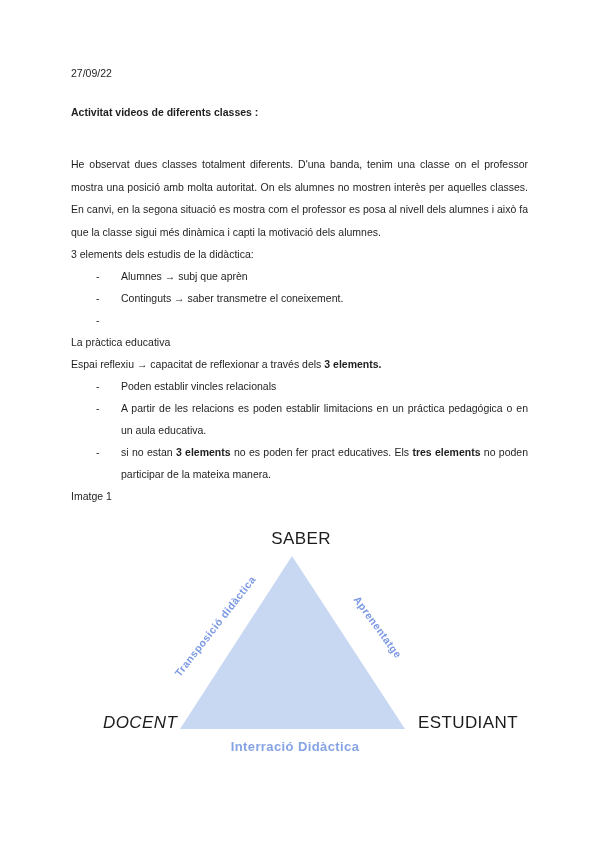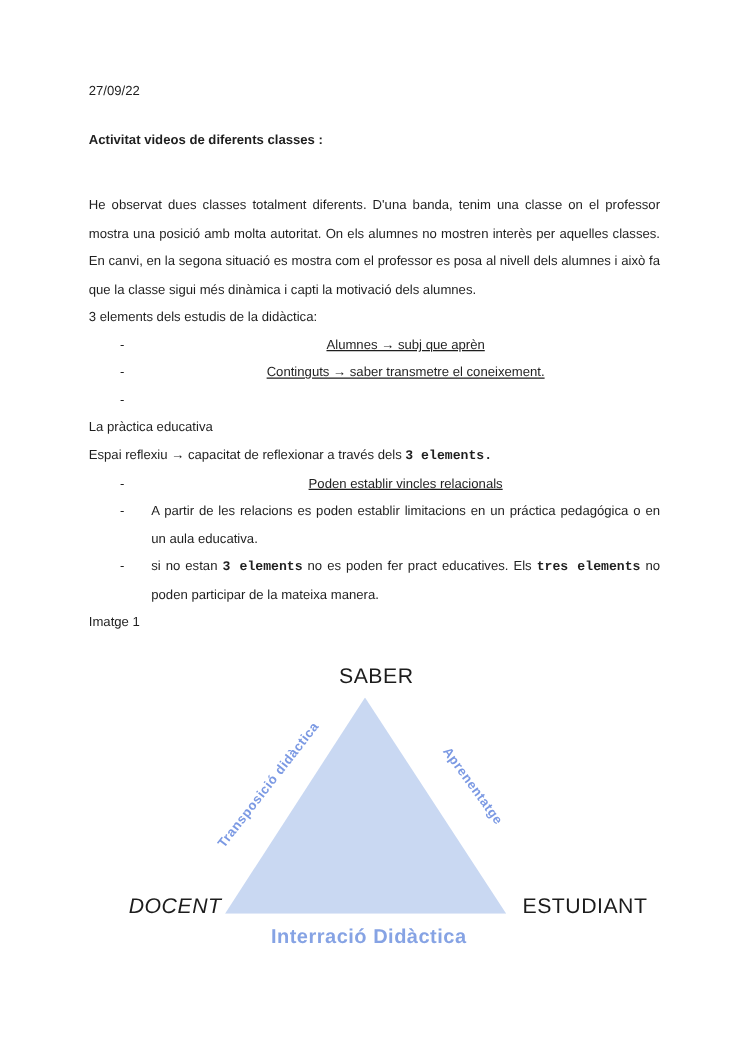--- a/index.html
+++ b/index.html
@@ -12,42 +12,42 @@
     color:#1f1f1f;
     overflow:hidden;
   }
   .content{padding:62px 72px 0 71px;}
   .line{line-height:22px;}
   .date{line-height:22px;}
   .doc-title{font-weight:bold;line-height:22px;margin-top:17px;}
   .question{line-height:22px;margin-top:15px;}
   .para{line-height:22.5px;margin-top:30px;text-align:justify;}
   .plain{line-height:22px;}
-  b,.bold{font-weight:bold;font-family:Liberation Mono, monospace;}
+  b,.bold{font-weight:bold;}
   .bullet{display:flex;line-height:22px;}
   .bullet .dash{flex:0 0 25px;padding-left:25px;box-sizing:content-box;width:0;}
   .bullet .dash::after{content:"";}
   .bullet .btxt{flex:1;text-align:justify;}
-  .bullet .btxt.short{text-align:center;text-decoration:underline;}
+  .bullet .btxt.short{text-align:left;}
   
   .diagram{position:relative;height:250px;margin:14px -72px 0 -71px;}
   .tri-svg{position:absolute;left:180px;top:35px;}
   .vlabel{position:absolute;font-size:17px;letter-spacing:0.4px;color:#1c1c1c;white-space:nowrap;}
   .vlabel.top{left:301px;top:8px;transform:translateX(-50%);}
   .vlabel.left{left:103px;top:192px;font-style:italic;}
   .vlabel.right{left:418px;top:192px;}
   .edge-label{
     position:absolute;font-size:10.5px;font-weight:600;white-space:nowrap;
     letter-spacing:0.5px;
   }
   .edge-label.left{left:215px;top:105px;transform:translate(-50%,-50%) rotate(-52deg);}
   .edge-label.right{left:378px;top:106px;transform:translate(-50%,-50%) rotate(54deg);}
   .bottom-label{
     position:absolute;left:295px;top:218px;transform:translateX(-50%);
-    font-size:16px;font-weight:bold;letter-spacing:0.4px;white-space:nowrap;
+    font-size:13px;font-weight:bold;letter-spacing:0.4px;white-space:nowrap;
   }
 </style>
 </head>
 <body>
 
 <div class="page">
   <div class="content">
 
     <div class="date">27/09/22</div>
 

